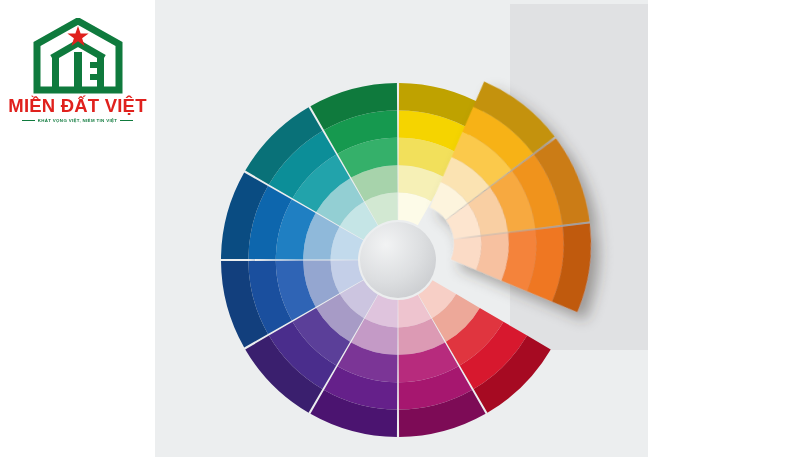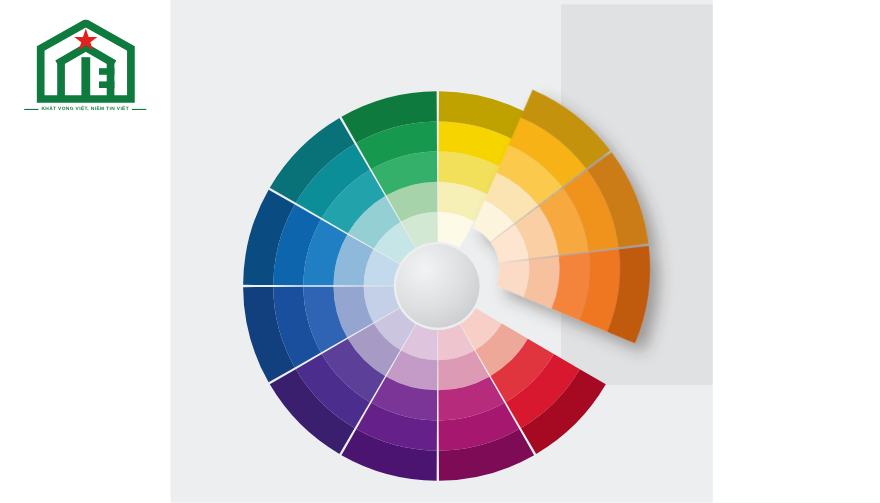--- a/index.html
+++ b/index.html
@@ -72,20 +72,21 @@
 
         <rect x="44" y="34" width="8" height="38" fill="#0f7a3d"></rect>
 
         <rect x="60" y="44" width="14" height="6" fill="#0f7a3d"></rect>
         <rect x="60" y="56" width="14" height="6" fill="#0f7a3d"></rect>
         <rect x="67" y="40" width="7" height="32" fill="#0f7a3d"></rect>
 
         <polygon points="48,8 50.6,15.6 58.6,15.6 52.1,20.3 54.6,27.9 48,23.2 41.4,27.9 43.9,20.3 37.4,15.6 45.4,15.6" fill="#e0211d"></polygon>
       </svg>
 
+      <span id="logo-word">MIỀN ĐẤT VIỆT</span>
 
       <div id="logo-tag-row">
         <span class="tag-rule"></span>
         <span id="logo-tagline">KHÁT VỌNG VIỆT, NIỀM TIN VIỆT</span>
         <span class="tag-rule"></span>
       </div>
 
     </div>
   </div>
 

